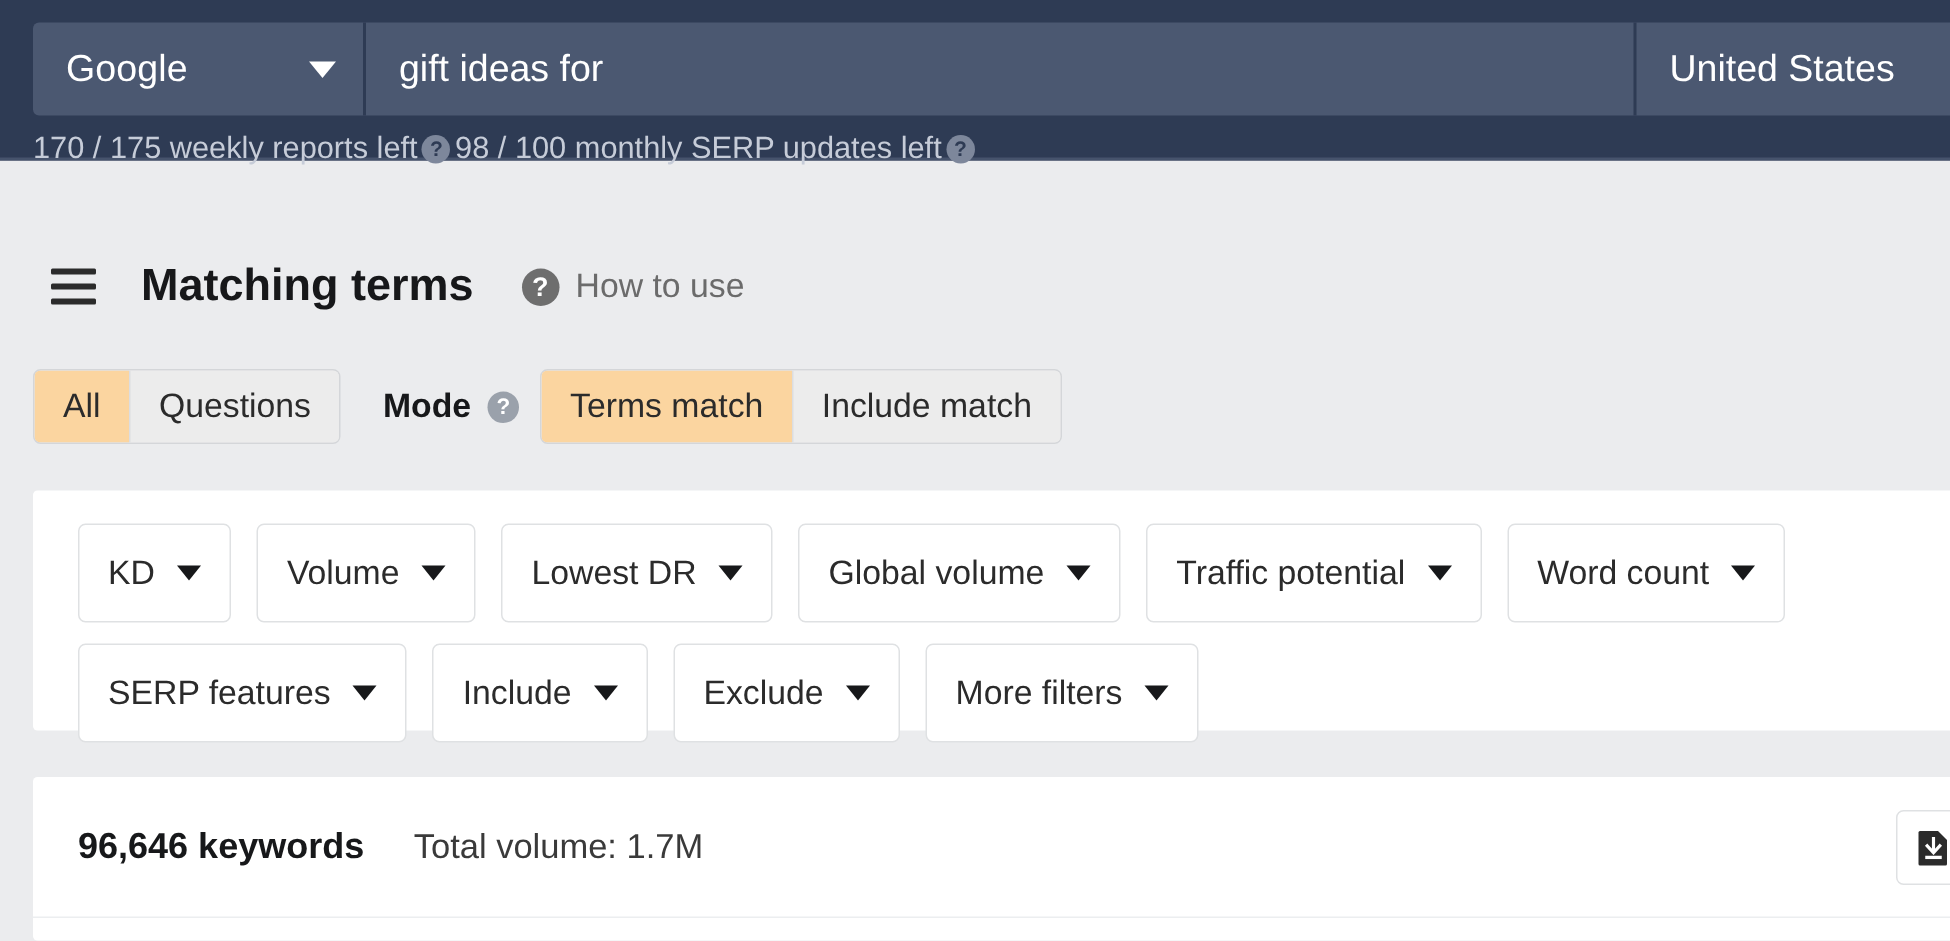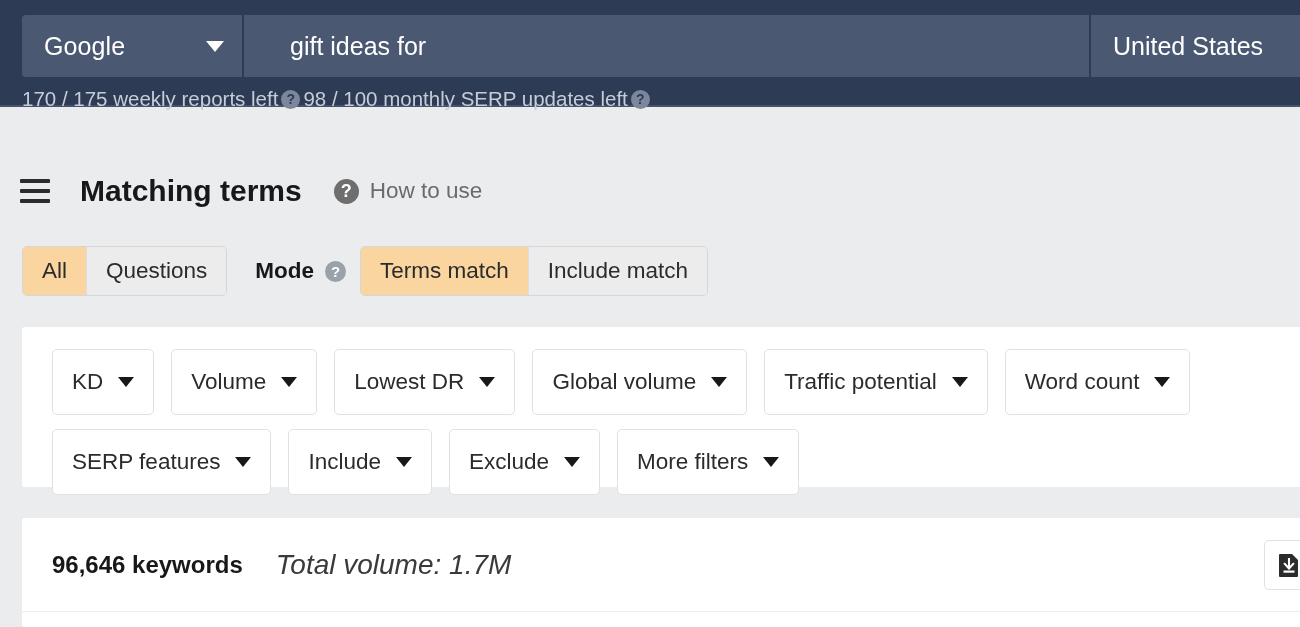--- a/index.html
+++ b/index.html
@@ -51,21 +51,20 @@
     border-left: 9px solid transparent;
     border-right: 9px solid transparent;
     border-top: 11px solid #ffffff;
   }
   .kw-input {
     flex: 1 1 auto;
     display: flex;
     align-items: center;
     padding-left: 22px;
     min-width: 0;
-    margin-left: 24px;
   }
   .kw-input .kw-text {
     color: #ffffff;
     font-size: 25px;
     white-space: nowrap;
   }
   .country-select {
     width: 211px;
     display: flex;
     align-items: center;
@@ -110,21 +109,21 @@
   }
 
   
   .titlebar {
     position: absolute;
     left: 0; top: 141px;
     width: 1300px;
     height: 100px;
     display: flex;
     align-items: center;
-    padding-left: 20px;
+    padding-left: 34px;
   }
   .hamburger {
     width: 30px; height: 24px;
     display: flex; flex-direction: column; justify-content: space-between;
     cursor: pointer;
     flex: none;
   }
   .hamburger span { display: block; height: 4px; background: #2b2b2b; border-radius: 1px; }
   .page-title {
     font-size: 30px;
@@ -254,25 +253,24 @@
     padding-left: 30px;
     border-bottom: 1px solid #eceef0;
   }
   .kw-count {
     font-size: 24px;
     font-weight: bold;
     color: #17181a;
     white-space: nowrap;
   }
   .total-vol {
-    font-size: 28px;
+    font-size: 23px;
     color: #3a3a3a;
     margin-left: 33px;
     white-space: nowrap;
-    font-style: italic;
   }
   .export-btn {
     position: absolute;
     right: 8px;
     top: 22px;
     width: 50px; height: 50px;
     border: 1px solid #dfe1e3;
     border-radius: 5px;
     background: #ffffff;
     display: flex; align-items: center; justify-content: center;

